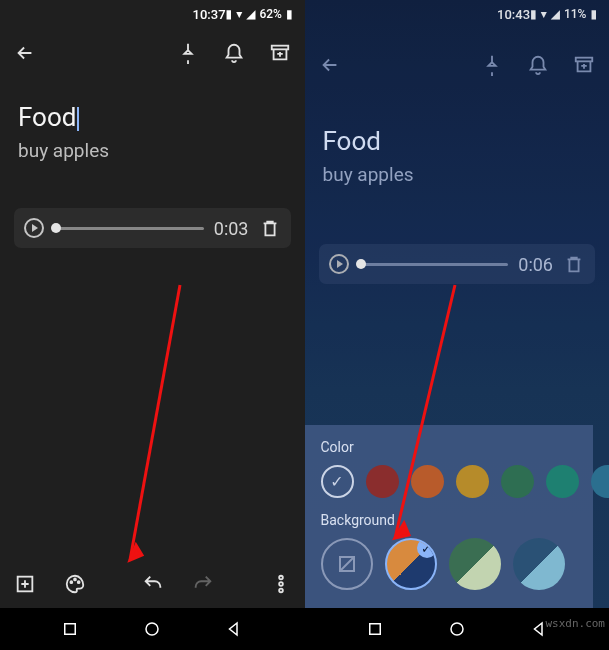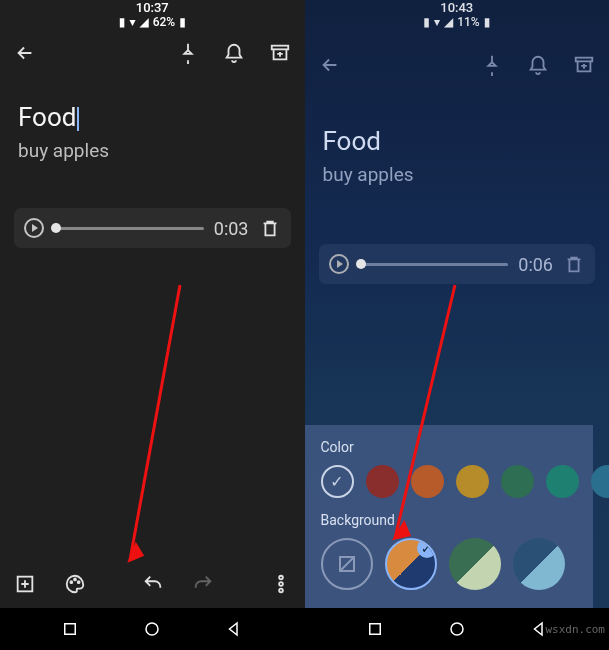--- a/index.html
+++ b/index.html
@@ -29,26 +29,25 @@
       position: absolute;
       inset: 0;
       background: rgba(30, 45, 80, 0.15);
       pointer-events: none;
     }
 
     .status-bar {
       height: 28px;
       display: flex;
       align-items: center;
-      justify-content: center;
+      justify-content: flex-end;
       padding: 0 12px;
       font-size: 13px;
       font-weight: 500;
       color: #fff;
-      flex-direction: column;
     }
     .status-icons { display: flex; align-items: center; gap: 4px; font-size: 12px; }
 
     .toolbar {
       height: 50px;
       display: flex;
       align-items: center;
       padding: 0 14px;
       gap: 24px;
     }
@@ -209,21 +208,21 @@
     .bg-swatch.selected { border: 2px solid #8ab4f8; }
 
     
     .arrow {
       position: absolute;
       stroke: #e11; fill: none; stroke-width: 3;
       pointer-events: none;
     }
     .watermark {
       position: absolute;
-      bottom: 14px; right: 4px;
+      bottom: 20px; right: 4px;
       font-size: 11px;
       color: #666;
       font-family: monospace;
     }
   </style>
 </head>
 <body>
 
 <div class="phone left">
   <div class="status-bar">

